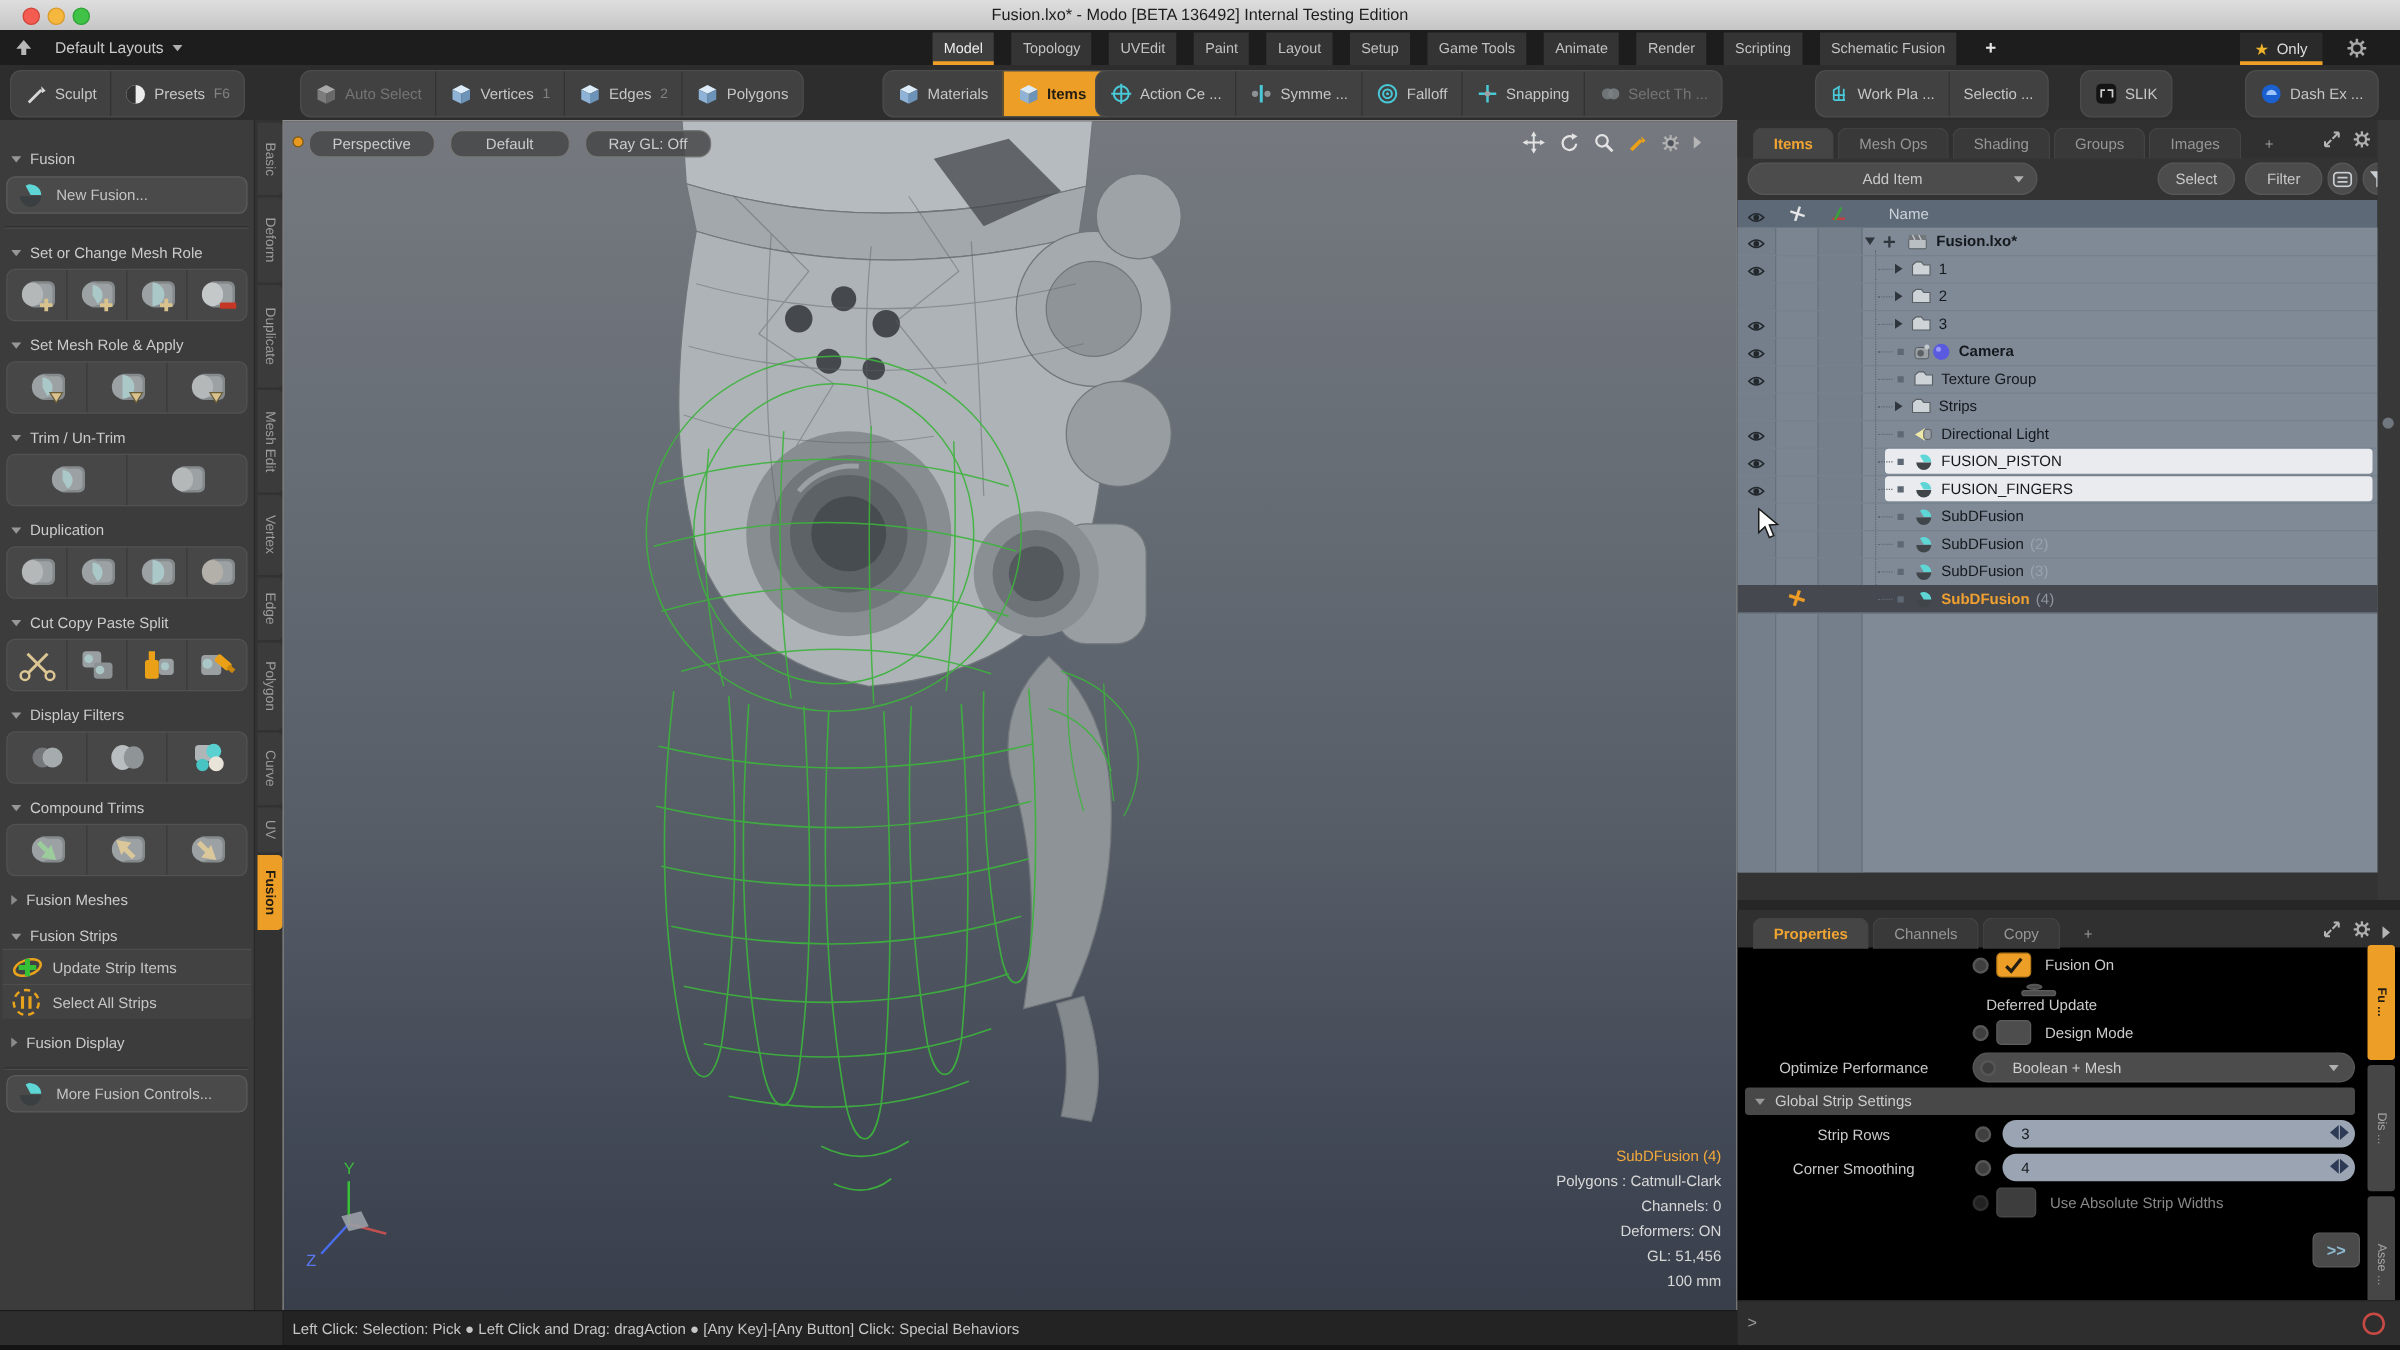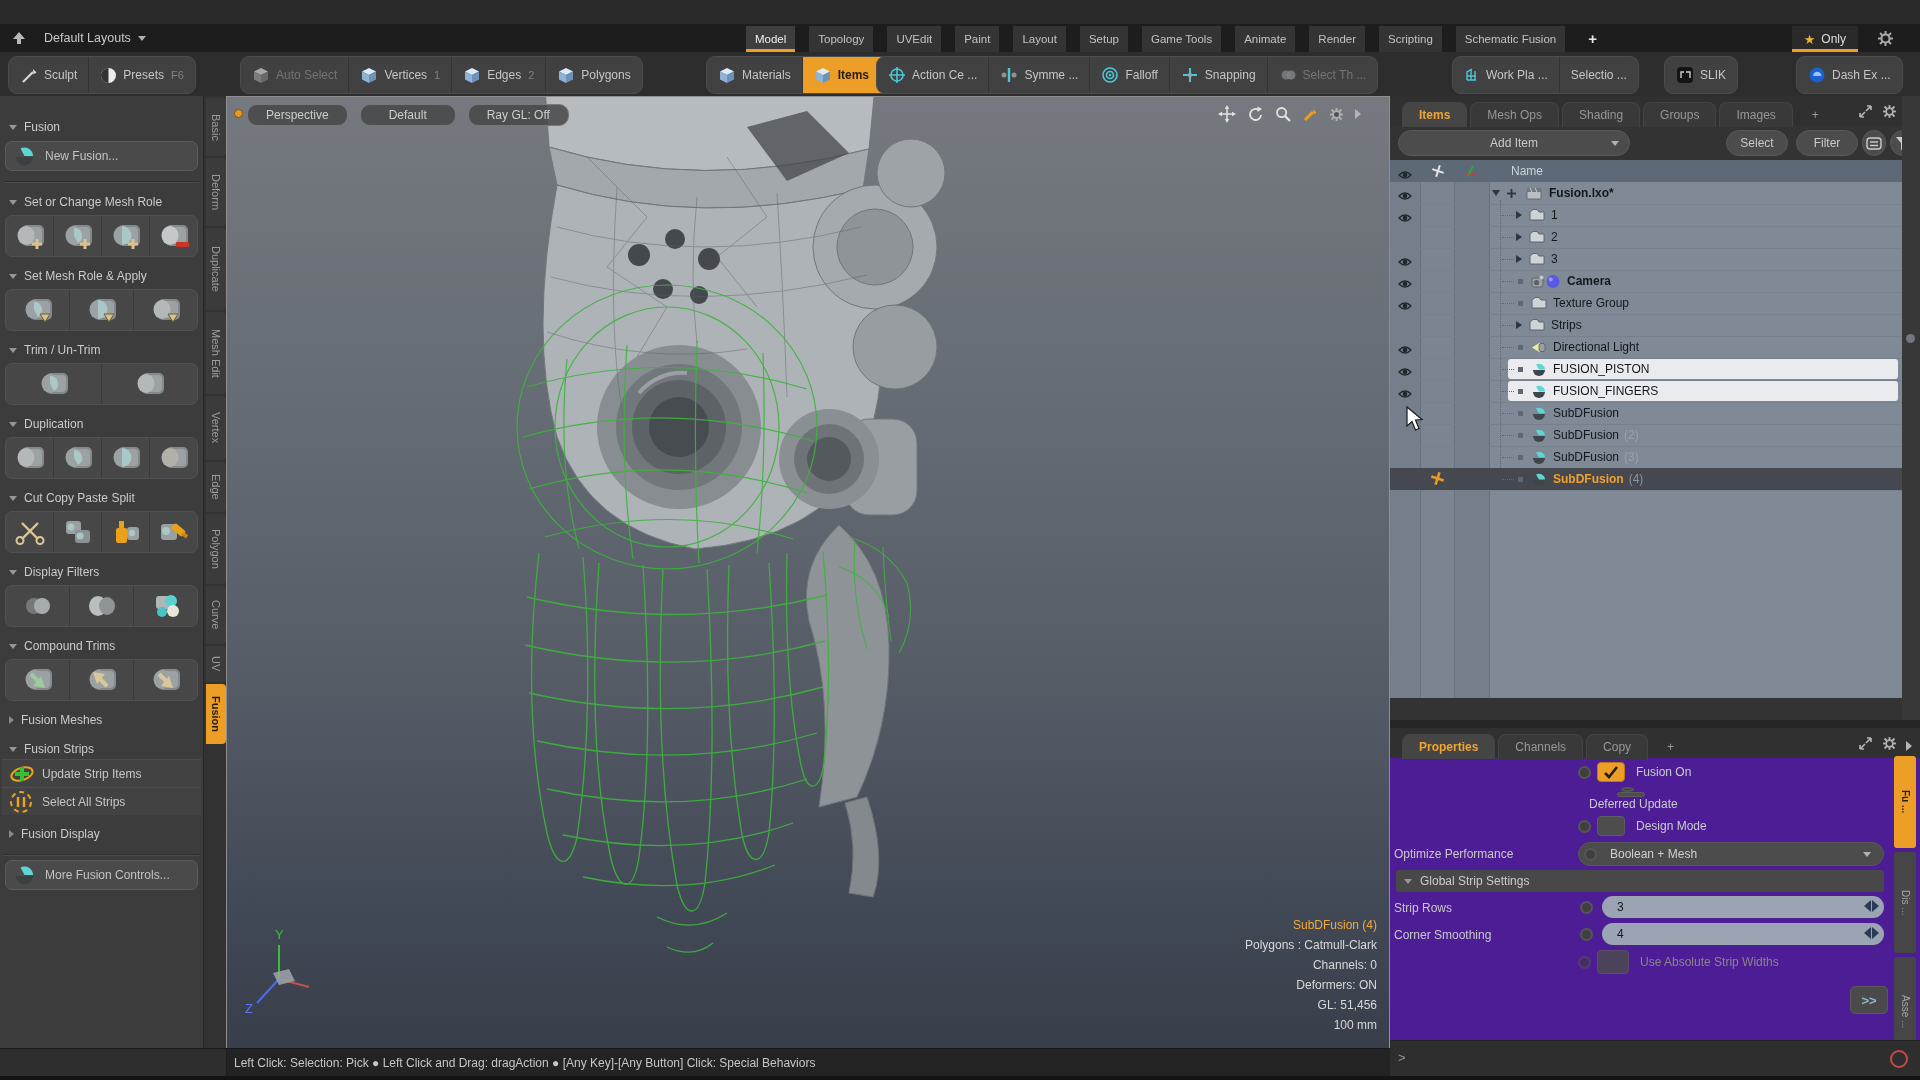--- a/index.html
+++ b/index.html
@@ -98,23 +98,23 @@
   .irow.act .isuffix{color:#8d949c;}
   .tdot{width:5px;height:5px;background:#5d6874;margin:0 4px 0 2px;}
   .tstub{width:12px;border-top:1px dotted #5d6874;margin-right:2px;}
   .tri-r2{width:0;height:0;border-top:4px solid transparent;border-bottom:4px solid transparent;border-left:6px solid #2e353c;margin-right:3px;}
   .tri-d2{width:0;height:0;border-left:4px solid transparent;border-right:4px solid transparent;border-top:6px solid #2e353c;margin-right:4px;}
   .vdotline{position:absolute;left:110px;top:96px;width:1px;height:300px;border-left:1px dotted #5d6874;}
   .rstrip{position:absolute;left:512px;top:0;width:18px;height:624px;background:#383838;}
   .rnub{position:absolute;left:4px;top:238px;width:9px;height:9px;border-radius:50%;background:#8a939e;opacity:.7;}
   
   .pdivider{left:1390px;top:720px;width:530px;height:8px;background:#262626;}
-  .propspanel{left:1390px;top:728px;width:530px;height:312px;background:#4c1d95;}
+  .propspanel{left:1390px;top:728px;width:530px;height:312px;background:#000000;}
   .prow{position:absolute;height:24px;display:flex;align-items:center;}
-  .plabel{position:absolute;width:178px;text-align:left;color:#c9c9c9;font-size:12px;line-height:24px;}
+  .plabel{position:absolute;width:178px;text-align:center;color:#c9c9c9;font-size:12px;line-height:24px;}
   .pcircle{width:13px;height:13px;border-radius:50%;background:#3f3f3f;border:2px solid #565656;box-sizing:border-box;}
   .pcheck{width:28px;height:20px;border-radius:4px;background:#4d4d4d;border:1px solid #5d5d5d;margin-left:6px;
           display:flex;align-items:center;justify-content:center;box-sizing:border-box;}
   .pcheck.on{background:#ec9e27;border-color:#b87a16;}
   .pchecklabel{margin-left:11px;color:#cscsc;color:#cbcbcb;font-size:12px;}
   .pselect{position:absolute;left:188px;width:306px;height:24px;background:#4c4c4c;border:1px solid #585858;
            border-radius:12px;display:flex;align-items:center;box-sizing:border-box;color:#cfcfcf;font-size:12px;}
   .psection{position:absolute;left:6px;width:488px;height:22px;background:#484848;border-radius:3px;
             display:flex;align-items:center;gap:8px;padding-left:8px;color:#cbcbcb;font-size:12px;box-sizing:border-box;}
   .pinput{position:absolute;left:212px;width:282px;height:22px;background:#9aa4b2;border-radius:11px;
@@ -141,20 +141,26 @@
   .statustext{position:absolute;left:234px;top:0;line-height:28px;font-size:12px;color:#c6c6c6;}
   .statuspatch{position:absolute;left:0;top:0;width:226px;height:28px;background:#2e2e2e;border-right:1px solid #1d1d1d;}
   .bottomedge{left:0;top:1076px;width:1920px;height:4px;background:#141414;}
   .cursor{position:absolute;left:1406px;top:406px;z-index:50;}
 </style>
 </head>
 <body>
 
 <div id="stage">
 
+  <div class="abs titlebar">
+    <span class="tl red"></span>
+    <span class="tl yel"></span>
+    <span class="tl grn"></span>
+    <div class="wtitle">Fusion.lxo* - Modo [BETA 136492] Internal Testing Edition</div>
+  </div>
 
   <div class="abs menurow">
     <div class="upbtn">
       <svg width="16" height="15">
           <polygon points="8,1 14,8 10,8 10,13 6,13 6,8 2,8" fill="#b8b8b8"></polygon>
         </svg>
     </div>
     <div class="deflay">
       <span>Default Layouts</span>
         <span class="caret-d"></span>

